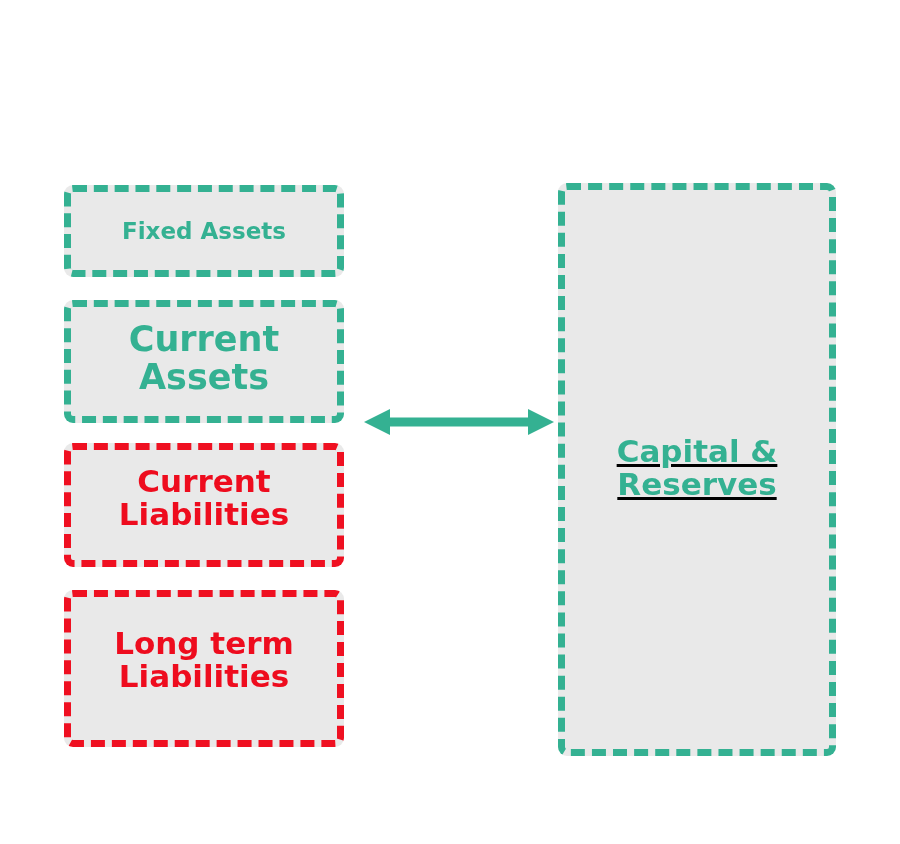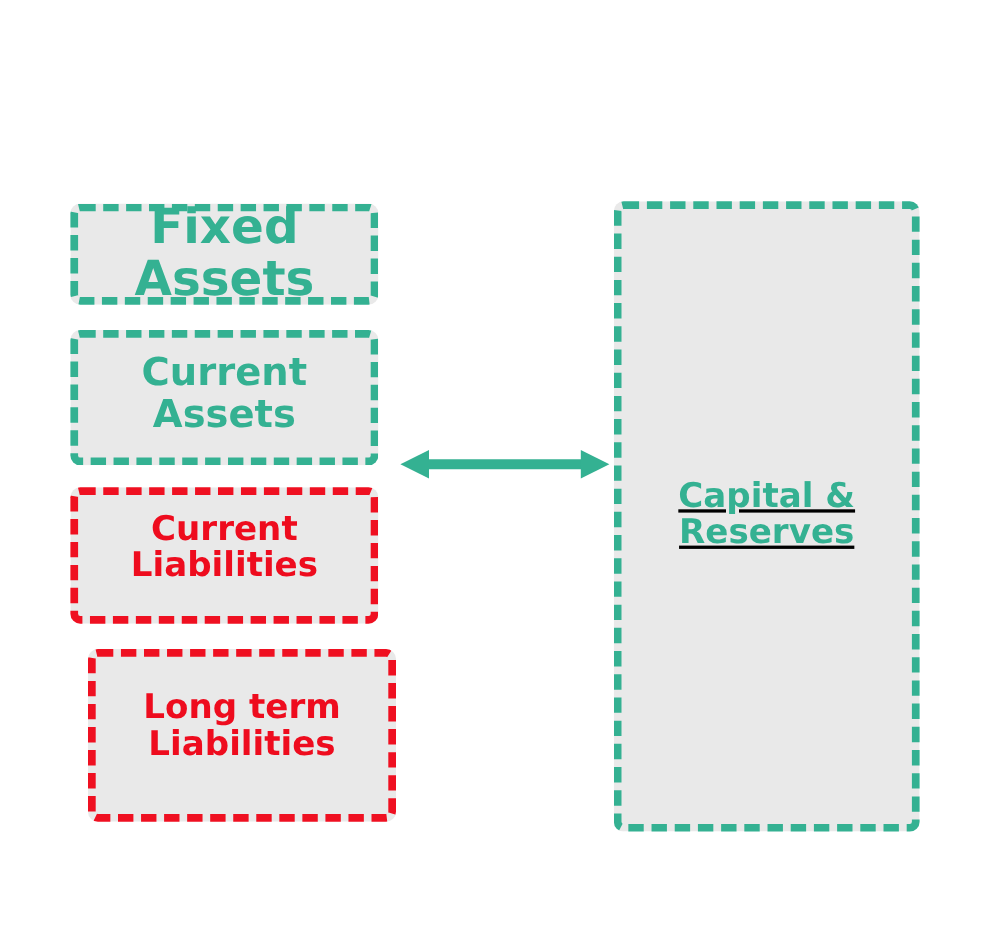--- a/index.html
+++ b/index.html
@@ -60,41 +60,41 @@
     white-space: pre-line;
     padding: 0 6px;
   }
   .node-label.teal { color: #34b192; }
   .node-label.red  { color: #ee0c1e; }
 
   
   #box-fixed-assets {
     left: 64px;  top: 185px;  width: 280px;  height: 92px;
   }
-  #box-fixed-assets .node-label { font-size: 44px; }
+  #box-fixed-assets .node-label { font-size: 23px; }
 
   #box-current-assets {
     left: 64px;  top: 300px;  width: 280px;  height: 123px;
     align-items: center;
   }
   #box-current-assets .node-label {
     font-size: 35px;
     padding: 0 0 6px 0;
   }
 
   #box-current-liabilities {
     left: 64px;  top: 443px;  width: 280px;  height: 124px;
   }
   #box-current-liabilities .node-label {
     font-size: 31px;
     padding-bottom: 14px;
   }
 
   #box-longterm-liabilities {
-    left: 64px;  top: 590px;  width: 280px;  height: 157px; margin-left: 16px;
+    left: 64px;  top: 590px;  width: 280px;  height: 157px;
   }
   #box-longterm-liabilities .node-label {
     font-size: 31px;
     padding-bottom: 18px;
   }
 
   #box-capital-reserves {
     left: 558px; top: 183px;  width: 278px;  height: 573px;
     align-items: center;
     justify-content: center;

